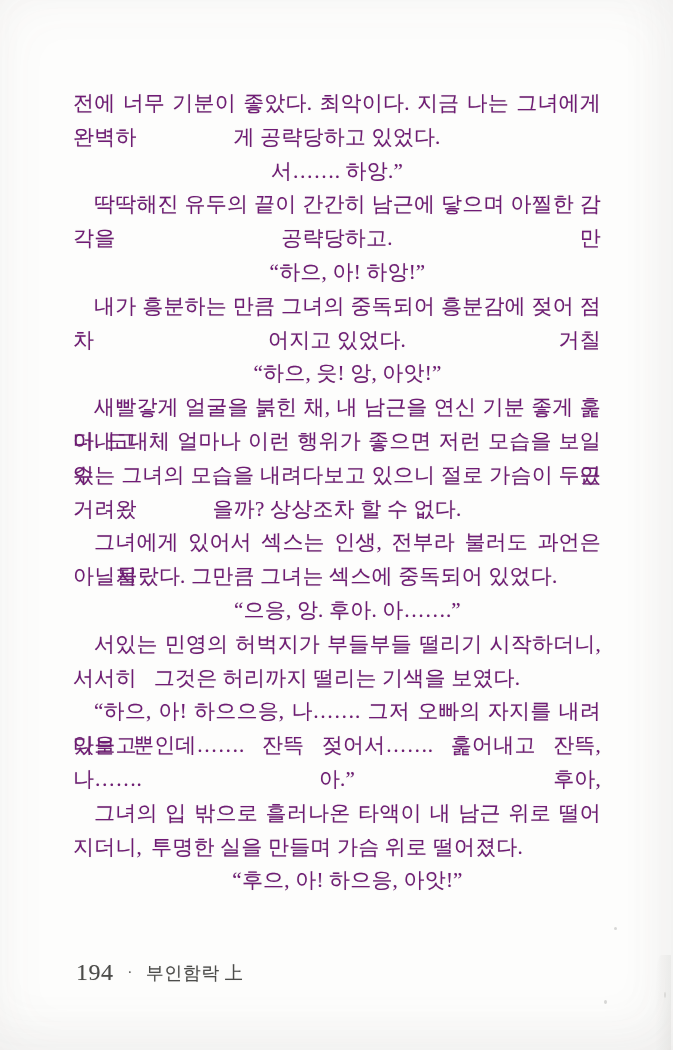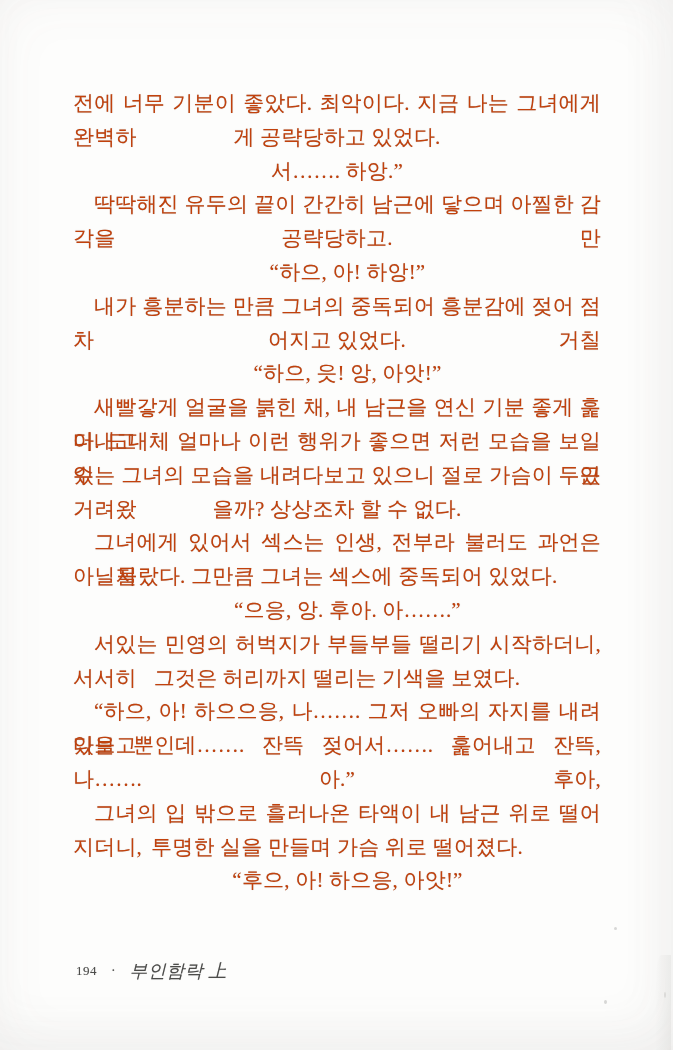--- a/index.html
+++ b/index.html
@@ -19,21 +19,21 @@
     height: 1050px;
     background: #fdfdfc;
     box-shadow: inset 0 0 55px rgba(110, 105, 95, 0.05),
                 inset -14px -22px 45px rgba(95, 95, 90, 0.05);
   }
   .text-block {
     position: absolute;
     left: 73px;
     top: 87px;
     width: 528px;
-    color: #c2410c;
+    color: #701a75;
     font-size: 21px;
     text-shadow: 0 0 0.8px rgba(95, 95, 95, 0.45);
   }
   .line {
     line-height: 33.8px;
     height: 33.8px;
     letter-spacing: 0.2px;
     text-align: center;
     white-space: normal;
   }
@@ -48,27 +48,27 @@
     position: absolute;
     left: 76px;
     top: 959px;
     display: flex;
     align-items: center;
     color: #4c4c4a;
     font-size: 18px;
     letter-spacing: 0.5px;
     text-shadow: 0 0 0.8px rgba(95, 95, 95, 0.4);
   }
-  .footer .page-num { font-size: 13px; }
+  .footer .page-num { font-size: 24px; }
   .footer .sep {
     font-size: 14px;
     margin: 0 13px 0 14px;
     color: #5a5a58;
   }
-  .footer .title { font-size: 18px; font-style: italic; }
+  .footer .title { font-size: 18px; }
   .speck {
     position: absolute;
     background: rgba(120, 120, 115, 0.28);
     border-radius: 50%;
   }
   .speck.s1 { left: 614px; top: 927px; width: 3px; height: 3px; }
   .speck.s2 { left: 604px; top: 1000px; width: 3px; height: 4px; }
   .speck.s3 { left: 664px; top: 992px; width: 2px; height: 6px; opacity: 0.6; }
   .edge-shade {
     position: absolute;

